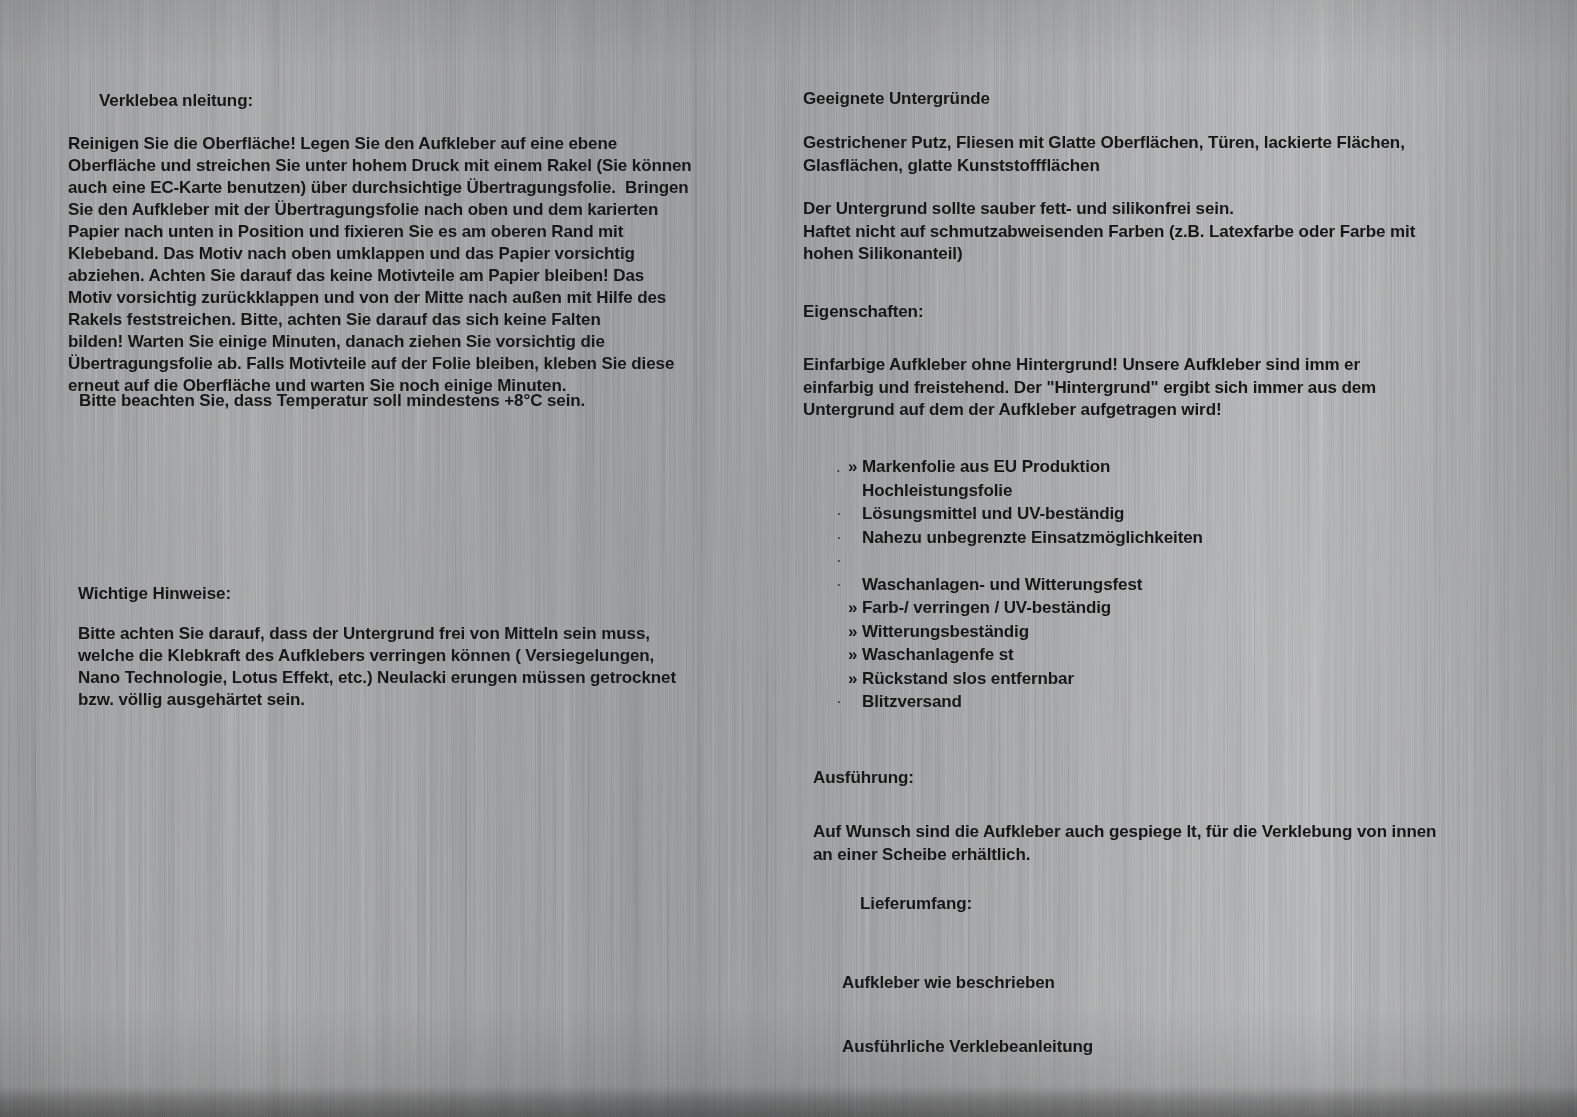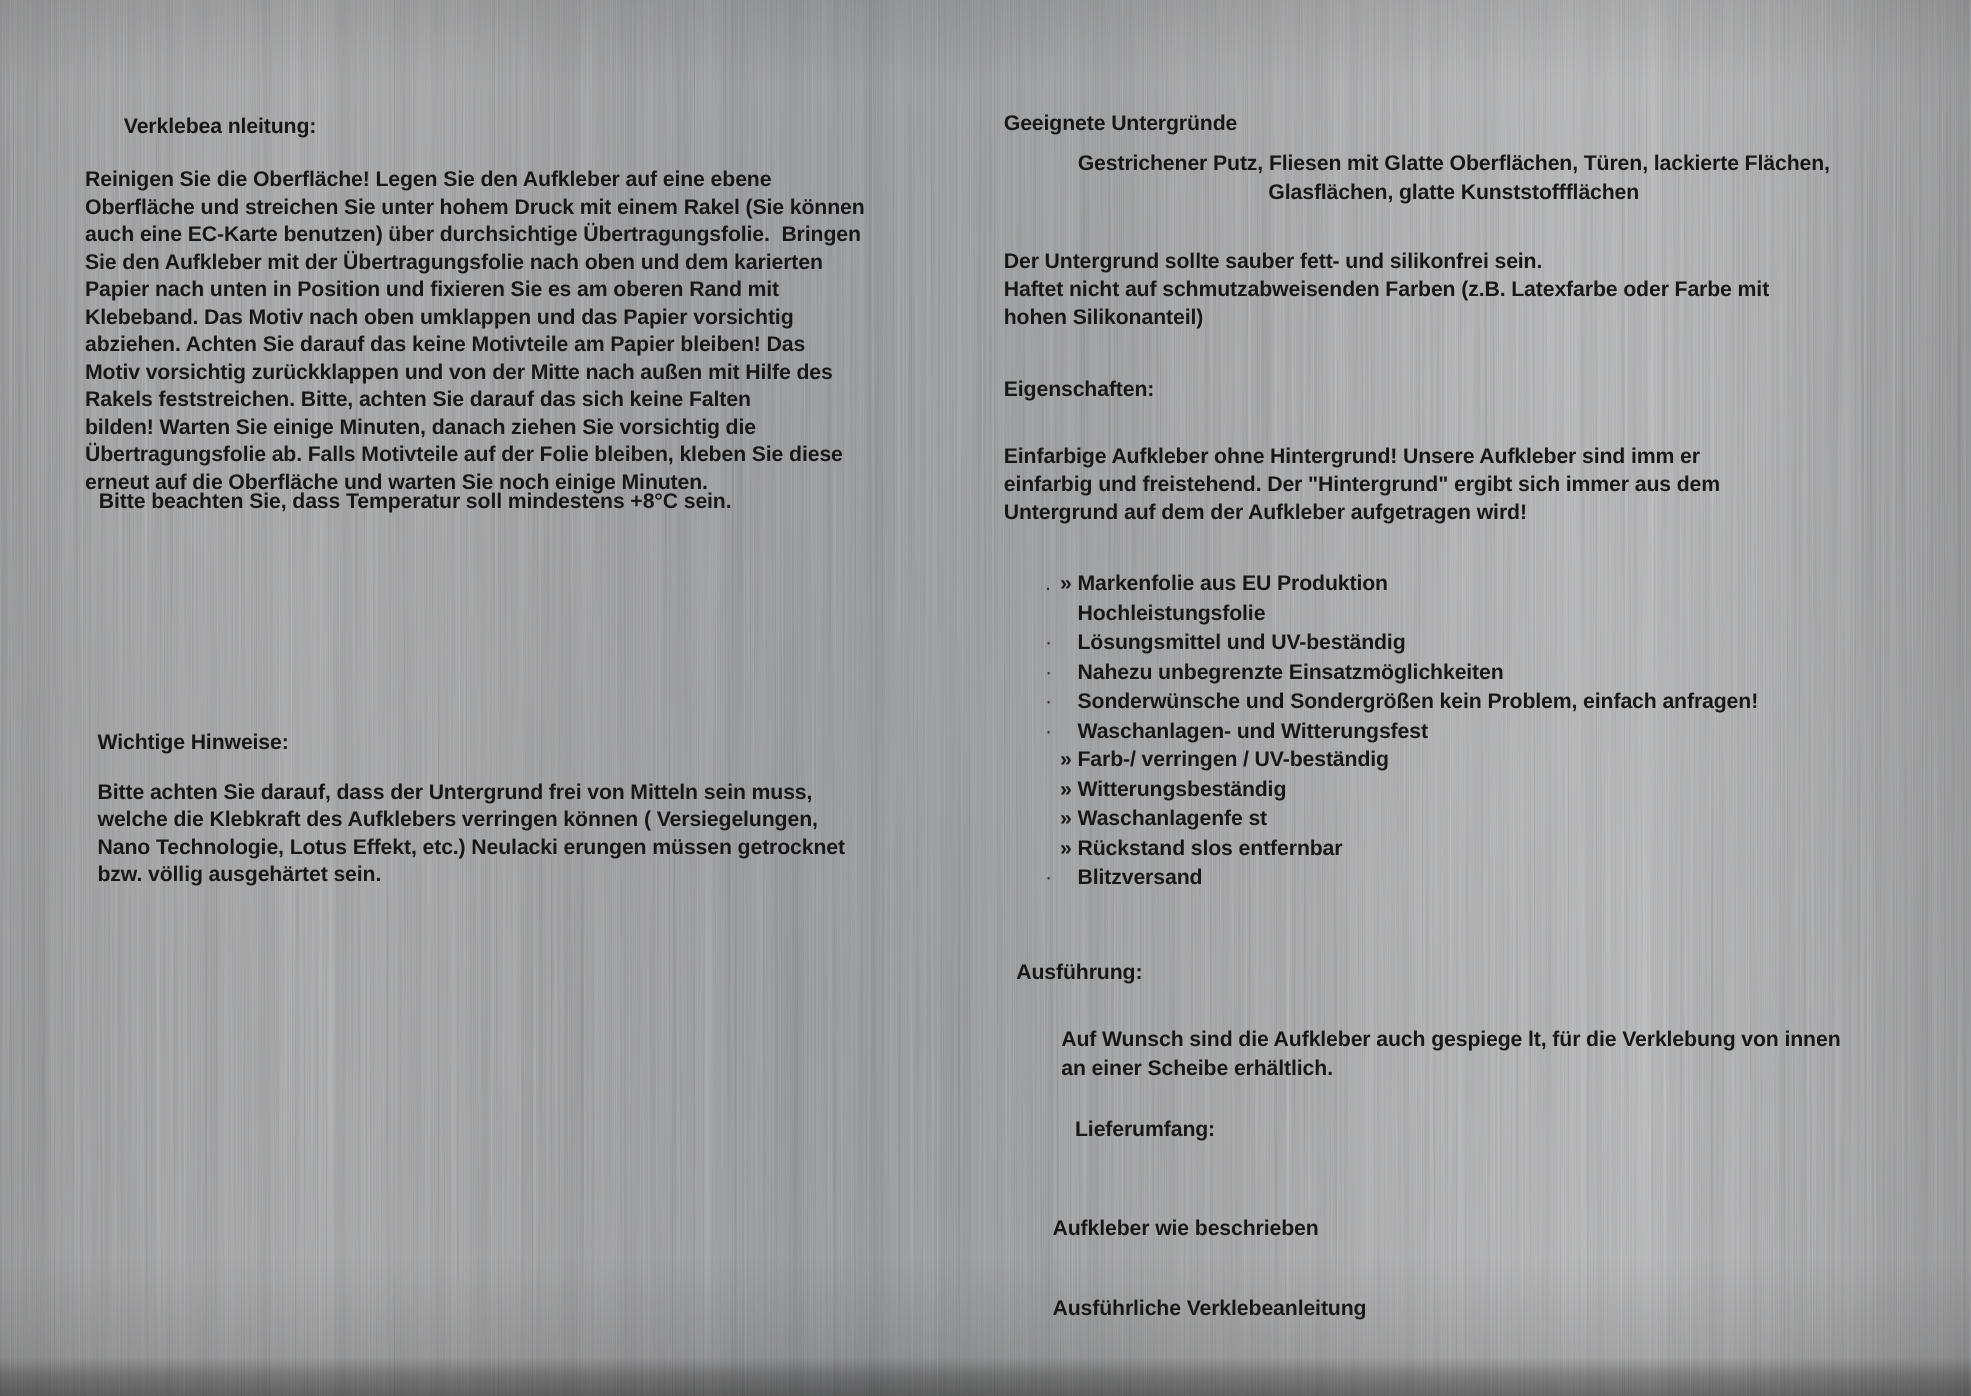--- a/index.html
+++ b/index.html
@@ -99,21 +99,21 @@
 
   <div class="blk lh-left" style="left:78px; top:583px;">Wichtige Hinweise:</div>
 
   <div class="blk lh-left" style="left:78px; top:623px; width:720px;">Bitte achten Sie darauf, dass der Untergrund frei von Mitteln sein muss,
 welche die Klebkraft des Aufklebers verringen können ( Versiegelungen,
 Nano Technologie, Lotus Effekt, etc.) Neulacki erungen müssen getrocknet
 bzw. völlig ausgehärtet sein.</div>
 
   <div class="blk lh-right" style="left:803px; top:88px;">Geeignete Untergründe</div>
 
-  <div class="blk lh-right" style="left:803px; top:120px; width:720px;text-align:center;">Gestrichener Putz, Fliesen mit Glatte Oberflächen, Türen, lackierte Flächen,
+  <div class="blk lh-right" style="left:803px; top:132px; width:720px;">Gestrichener Putz, Fliesen mit Glatte Oberflächen, Türen, lackierte Flächen,
 Glasflächen, glatte Kunststoffflächen</div>
 
   <div class="blk lh-right" style="left:803px; top:198px; width:720px;">Der Untergrund sollte sauber fett- und silikonfrei sein.
 Haftet nicht auf schmutzabweisenden Farben (z.B. Latexfarbe oder Farbe mit
 hohen Silikonanteil)</div>
 
   <div class="blk lh-right" style="left:803px; top:301px;">Eigenschaften:</div>
 
   <div class="blk lh-right" style="left:803px; top:354px; width:720px;">Einfarbige Aufkleber ohne Hintergrund! Unsere Aufkleber sind imm er
 einfarbig und freistehend. Der "Hintergrund" ergibt sich immer aus dem
@@ -136,21 +136,20 @@
       <span>Lösungsmittel und UV-beständig</span>
     </li>
     <li>
       <span class="b-dot">·</span>
       <span class="b-arrow"></span>
       <span>Nahezu unbegrenzte Einsatzmöglichkeiten</span>
     </li>
     <li>
       <span class="b-dot">·</span>
       <span class="b-arrow"></span>
-      <span>Sonderwünsche und Sondergrößen kein Problem, einfach anfragen!</span>
     </li>
     <li>
       <span class="b-dot">·</span>
       <span class="b-arrow"></span>
       <span>Waschanlagen- und Witterungsfest</span>
     </li>
     <li>
       <span class="b-dot"></span>
       <span class="b-arrow">»</span>
       <span>Farb-/ verringen / UV-beständig</span>
@@ -172,21 +171,21 @@
     </li>
     <li>
       <span class="b-dot">·</span>
       <span class="b-arrow"></span>
       <span>Blitzversand</span>
     </li>
   </ul>
 
   <div class="blk lh-right" style="left:813px; top:767px;">Ausführung:</div>
 
-  <div class="blk" style="left:813px; top:820px; width:720px; line-height:23px;margin-left:36px;">Auf Wunsch sind die Aufkleber auch gespiege lt, für die Verklebung von innen
+  <div class="blk" style="left:813px; top:820px; width:720px; line-height:23px;">Auf Wunsch sind die Aufkleber auch gespiege lt, für die Verklebung von innen
 an einer Scheibe erhältlich.</div>
 
   <div class="blk lh-right" style="left:813px; top:893px;margin-left:47px;">Lieferumfang:</div>
 
   <div class="blk" style="left:842px; top:931px;">
     <div class="delivery-line">Aufkleber wie beschrieben</div>
     <div class="delivery-line">Ausführliche Verklebeanleitung</div>
   </div>
 
 </div>

